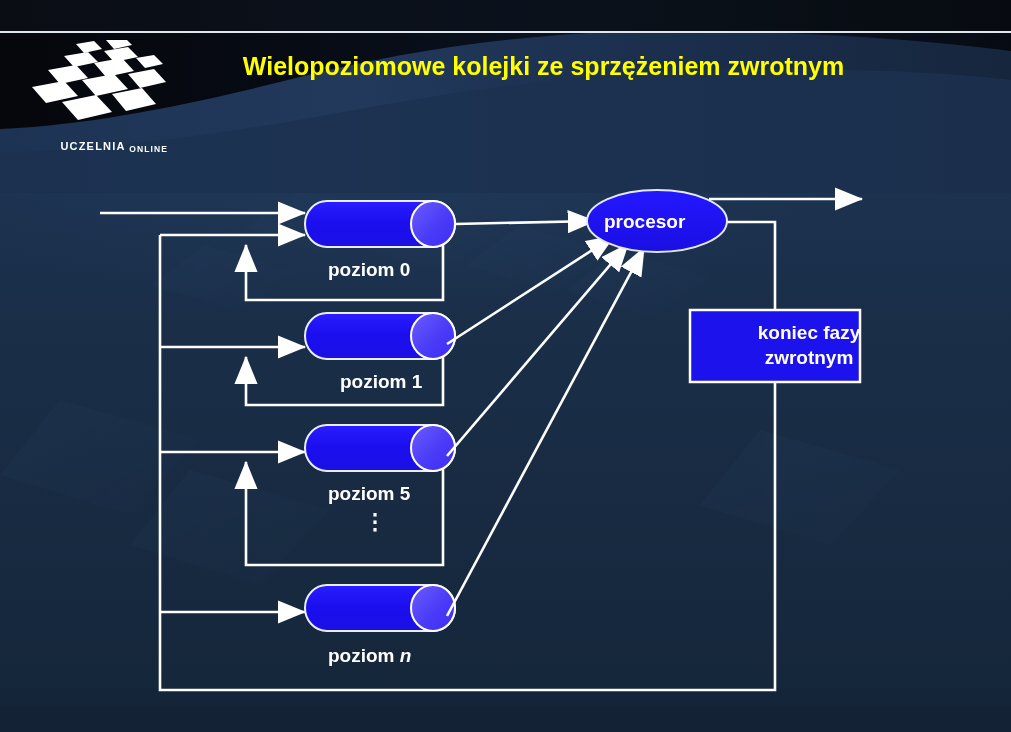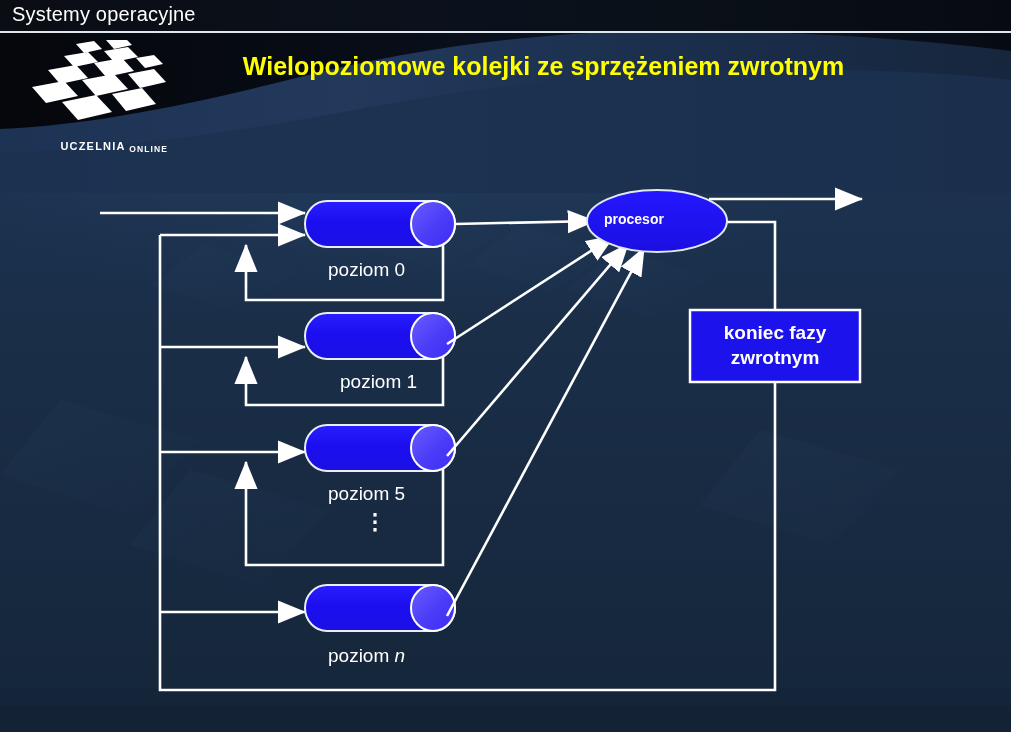--- a/index.html
+++ b/index.html
@@ -53,37 +53,38 @@
     font-family:"Liberation Sans",sans-serif;
   }
 
   
   #body-bg{position:absolute;left:0;top:0;width:1011px;height:732px;z-index:1;}
 
   
   #diagram{position:absolute;left:0;top:0;width:1011px;height:732px;z-index:12;}
 
   .dlabel{
-    position:absolute;color:#ffffff;font-weight:normal;font-size:19px;
+    position:absolute;color:#ffffff;font-weight:bold;font-size:19px;
     font-family:"Liberation Sans",sans-serif;white-space:nowrap;z-index:14;
   }
   .dlabel i{font-style:italic;}
   .dots{
     position:absolute;color:#ffffff;font-weight:bold;font-size:22px;
     line-height:7px;text-align:center;z-index:14;
     font-family:"Liberation Sans",sans-serif;
   }
   #proc-label{
-    position:absolute;color:#ffffff;font-weight:bold;font-size:14px;
+    position:absolute;color:#ffffff;font-weight:bold;font-size:19px;
     font-family:"Liberation Sans",sans-serif;white-space:nowrap;z-index:15;
   }
   #endbox-label{
     position:absolute;color:#ffffff;font-weight:bold;font-size:19px;
     line-height:25px;text-align:center;z-index:15;
     font-family:"Liberation Sans",sans-serif;
+    padding-left:34px;
   }
 </style>
 </head>
 <body>
 
 <div id="slide">
 
   <svg id="body-bg" width="1011" height="732">
     <defs>
       <linearGradient id="bodyGrad" x1="0" y1="0" x2="0" y2="1">
@@ -155,21 +156,20 @@
       </g>
     </svg>
     <div id="logo-word">UCZELNIA</div>
     <div id="logo-sub">ONLINE</div>
   </div>
 
   <div id="slide-title">Wielopoziomowe kolejki ze sprzężeniem zwrotnym</div>
 
   <div id="header-bar"></div>
   <div id="header-rule"></div>
-  <div id="header-title">Systemy operacyjne</div>
 
   <svg id="diagram" width="1011" height="732">
     <defs>
       <marker id="arrow" markerWidth="11" markerHeight="9" refX="10.5" refY="4.5" orient="auto">
         <polygon points="0,0 11,4.5 0,9" fill="#ffffff"></polygon>
       </marker>
       <marker id="arrowS" markerWidth="10" markerHeight="8" refX="9.5" refY="4" orient="auto">
         <polygon points="0,0 10,4 0,8" fill="#ffffff"></polygon>
       </marker>
       <linearGradient id="qBody" x1="0" y1="0" x2="0" y2="1">

